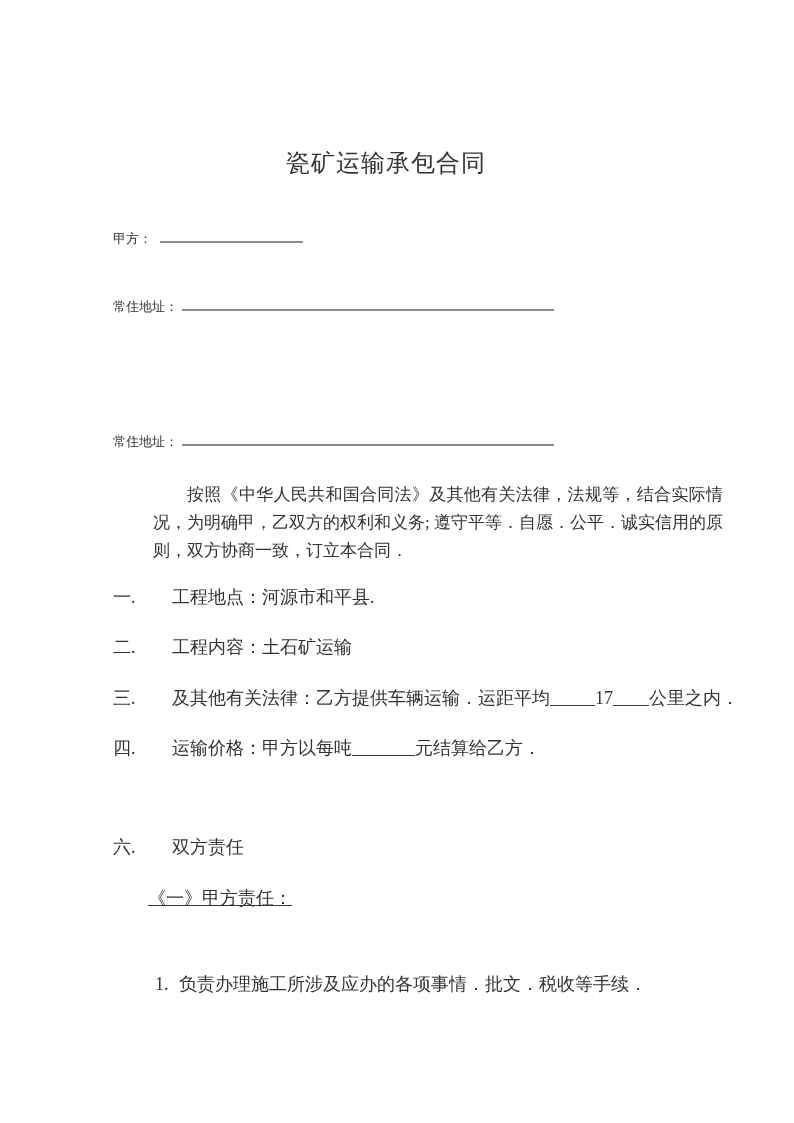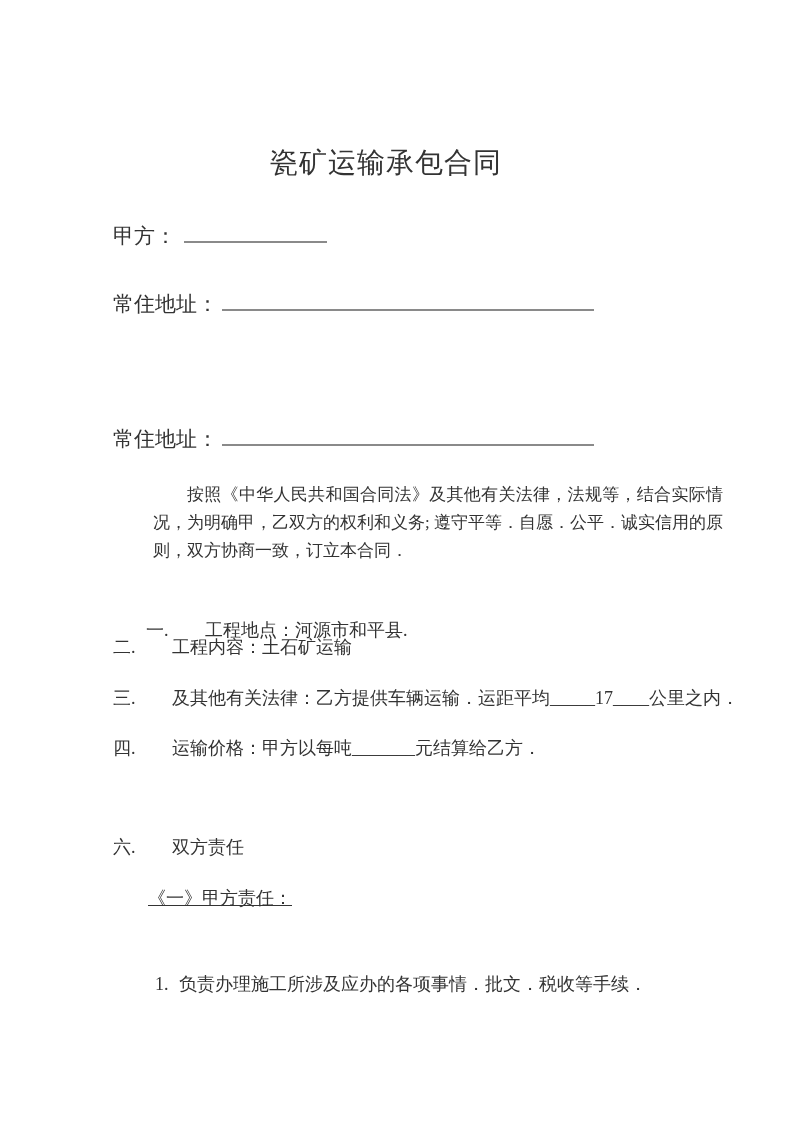--- a/index.html
+++ b/index.html
@@ -8,27 +8,27 @@
     width:794px;height:1123px;
     margin:0 auto;
     background:var(--page-bg,#ffffff);
     color:var(--text-color,#333333);
     font-family:"Liberation Serif","DejaVu Serif",serif;
     overflow:hidden;
   }
   .doc-title{
     position:absolute;top:146px;left:0;width:772px;
     text-align:center;
-    font-size:28px;line-height:34px;
+    font-size:24px;line-height:34px;
     letter-spacing:1px;
     white-space:nowrap;
   }
   .party-row{
     position:absolute;left:113px;
-    font-size:21px;line-height:24px;
+    font-size:13px;line-height:24px;
     white-space:nowrap;
   }
   .party-row .blank{
     display:inline-block;
     height:20px;
     border-bottom:2px solid var(--blank-line-color,#8a8a8a);
   }
   .blank.short{width:143px;margin-left:8px;}
   .blank.long{width:372px;margin-left:4px;}
   .party-a{top:221px;}
@@ -41,21 +41,21 @@
     text-indent:34px;
     text-align:justify;
     margin-left:40px;
   }
   .clause{
     position:absolute;left:113px;
     font-size:18px;line-height:24px;
     white-space:nowrap;
   }
   .clause .num{display:inline-block;width:59px;}
-  .clause-1{top:618px;margin-left:33px;}
+  .clause-1{top:585px;}
   .clause-2{top:635px;}
   .clause-3{top:686px;}
   .clause-4{top:736px;}
   .clause-5{top:786px;}
   .clause-6{top:835px;}
   .sub-heading{
     position:absolute;left:148px;top:886px;
     font-size:18px;line-height:24px;
     white-space:nowrap;
     text-decoration:underline;

